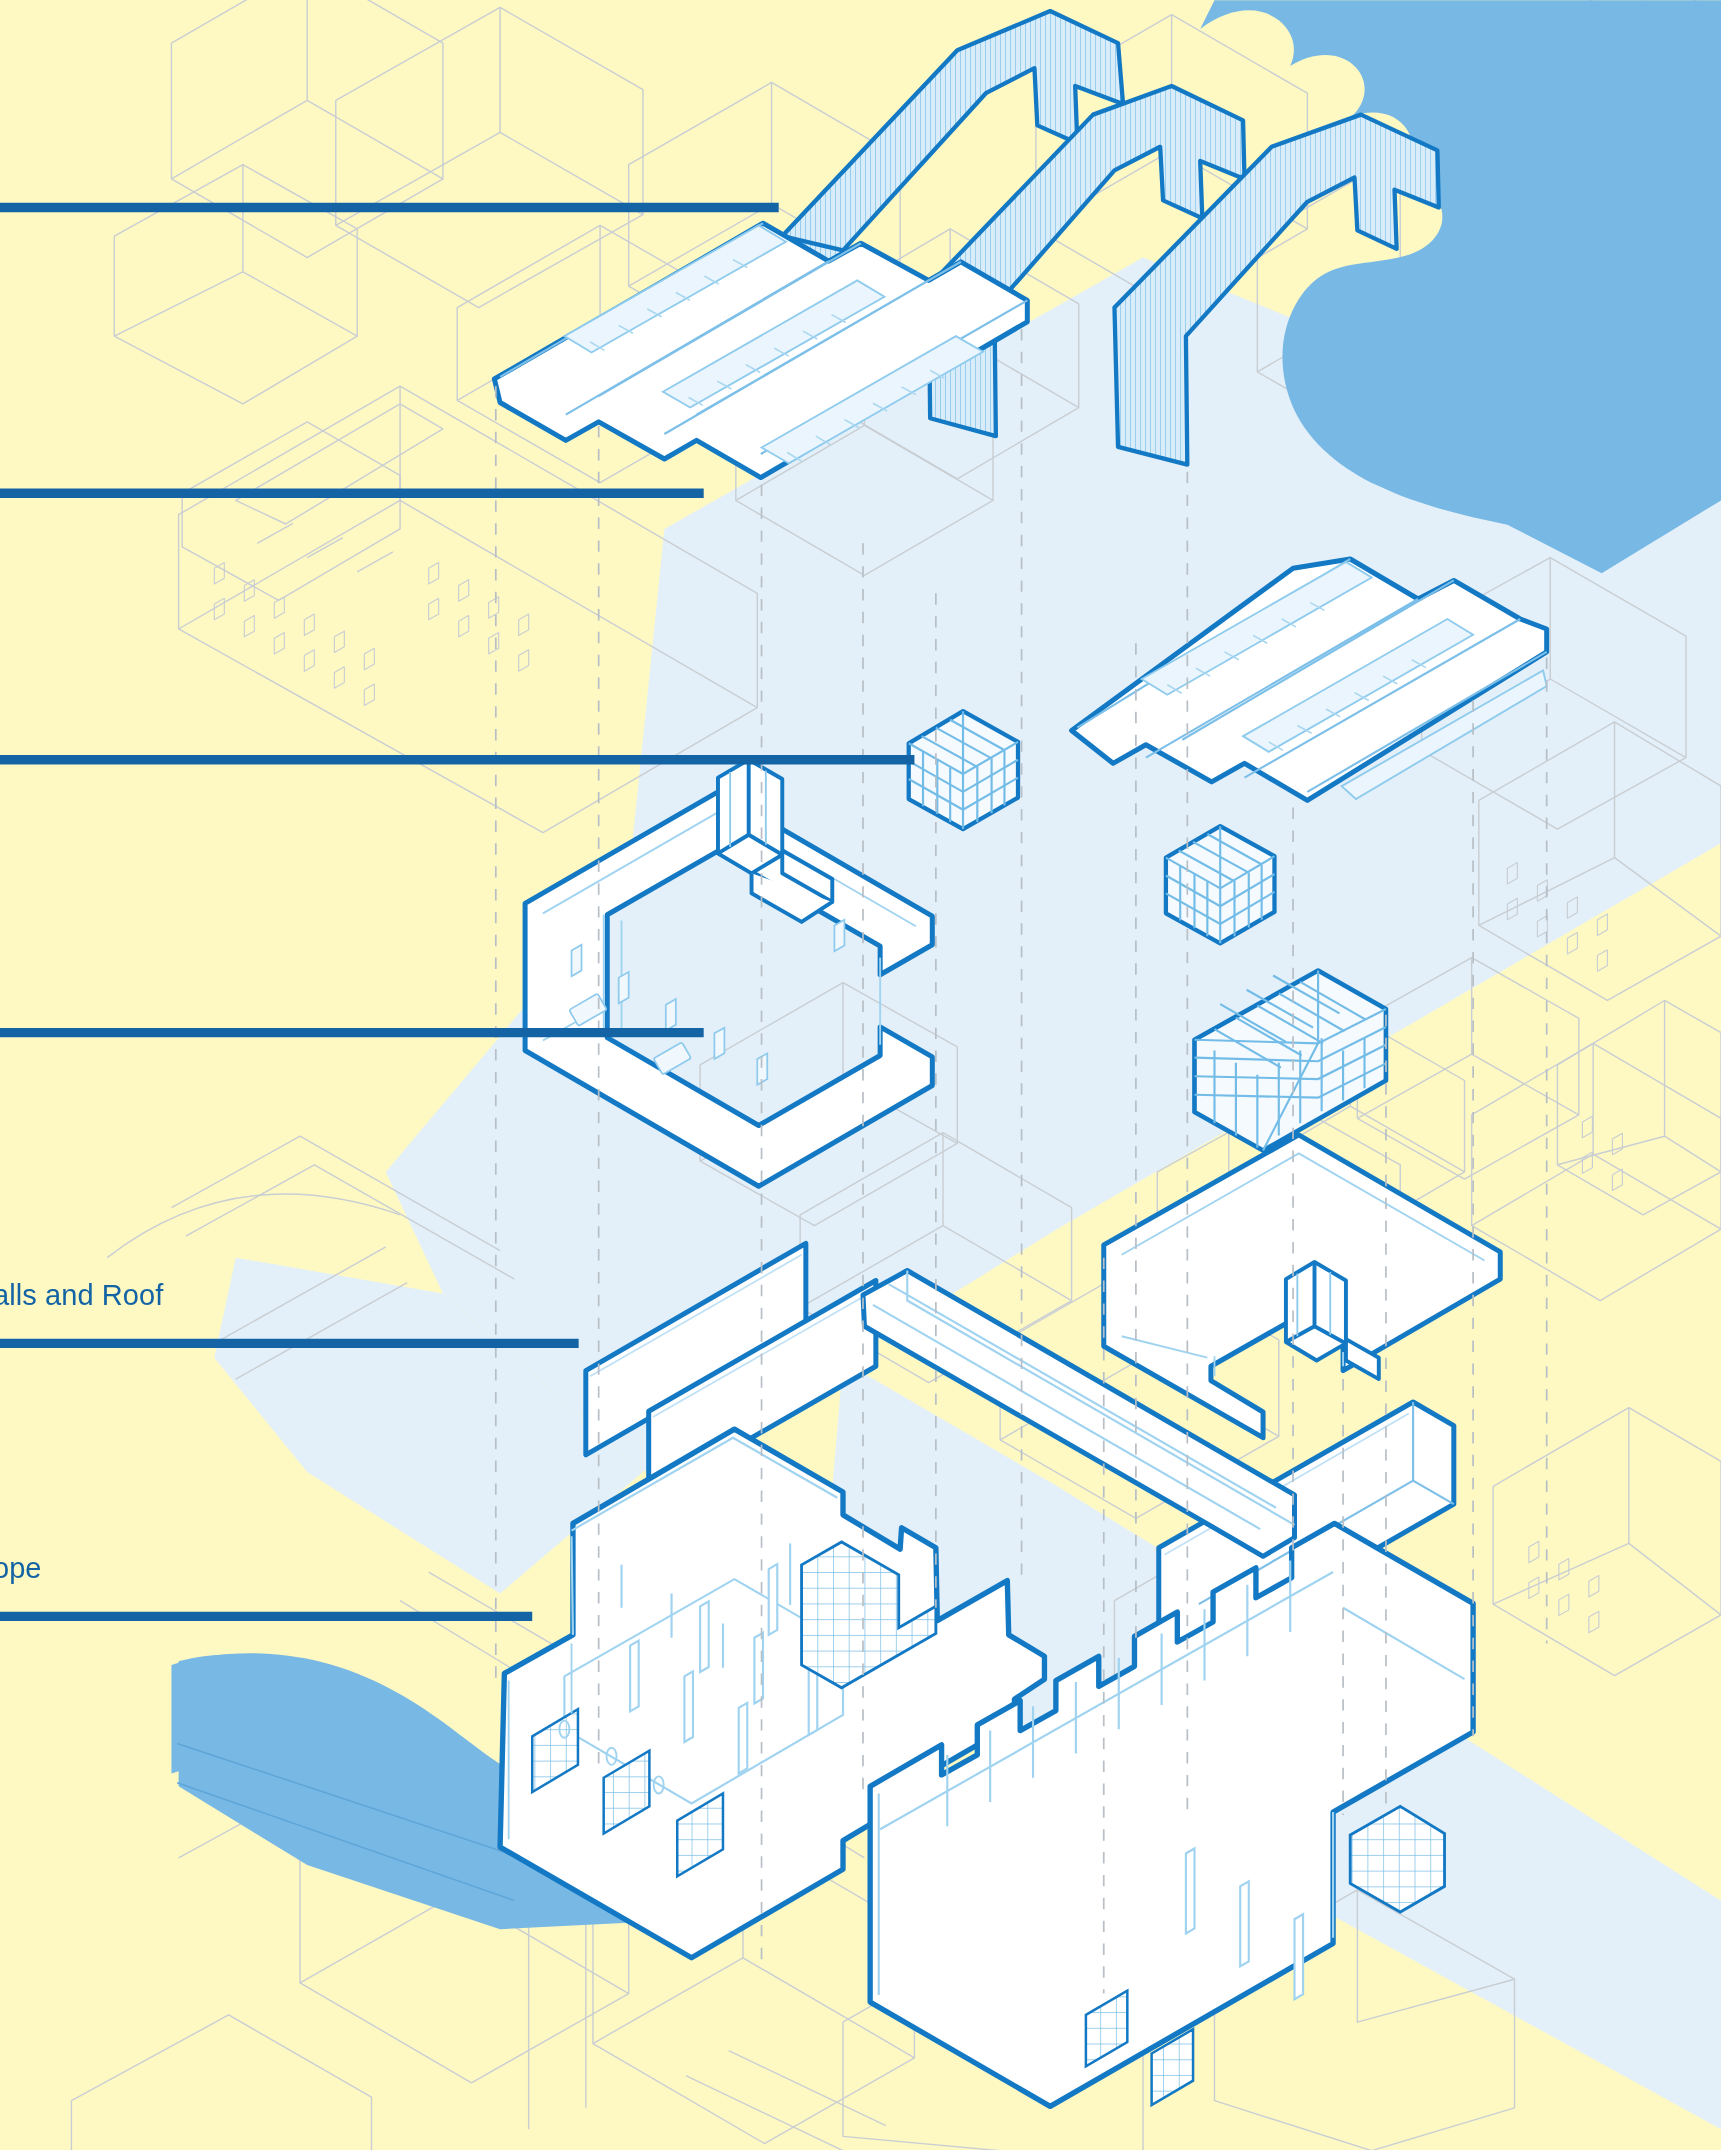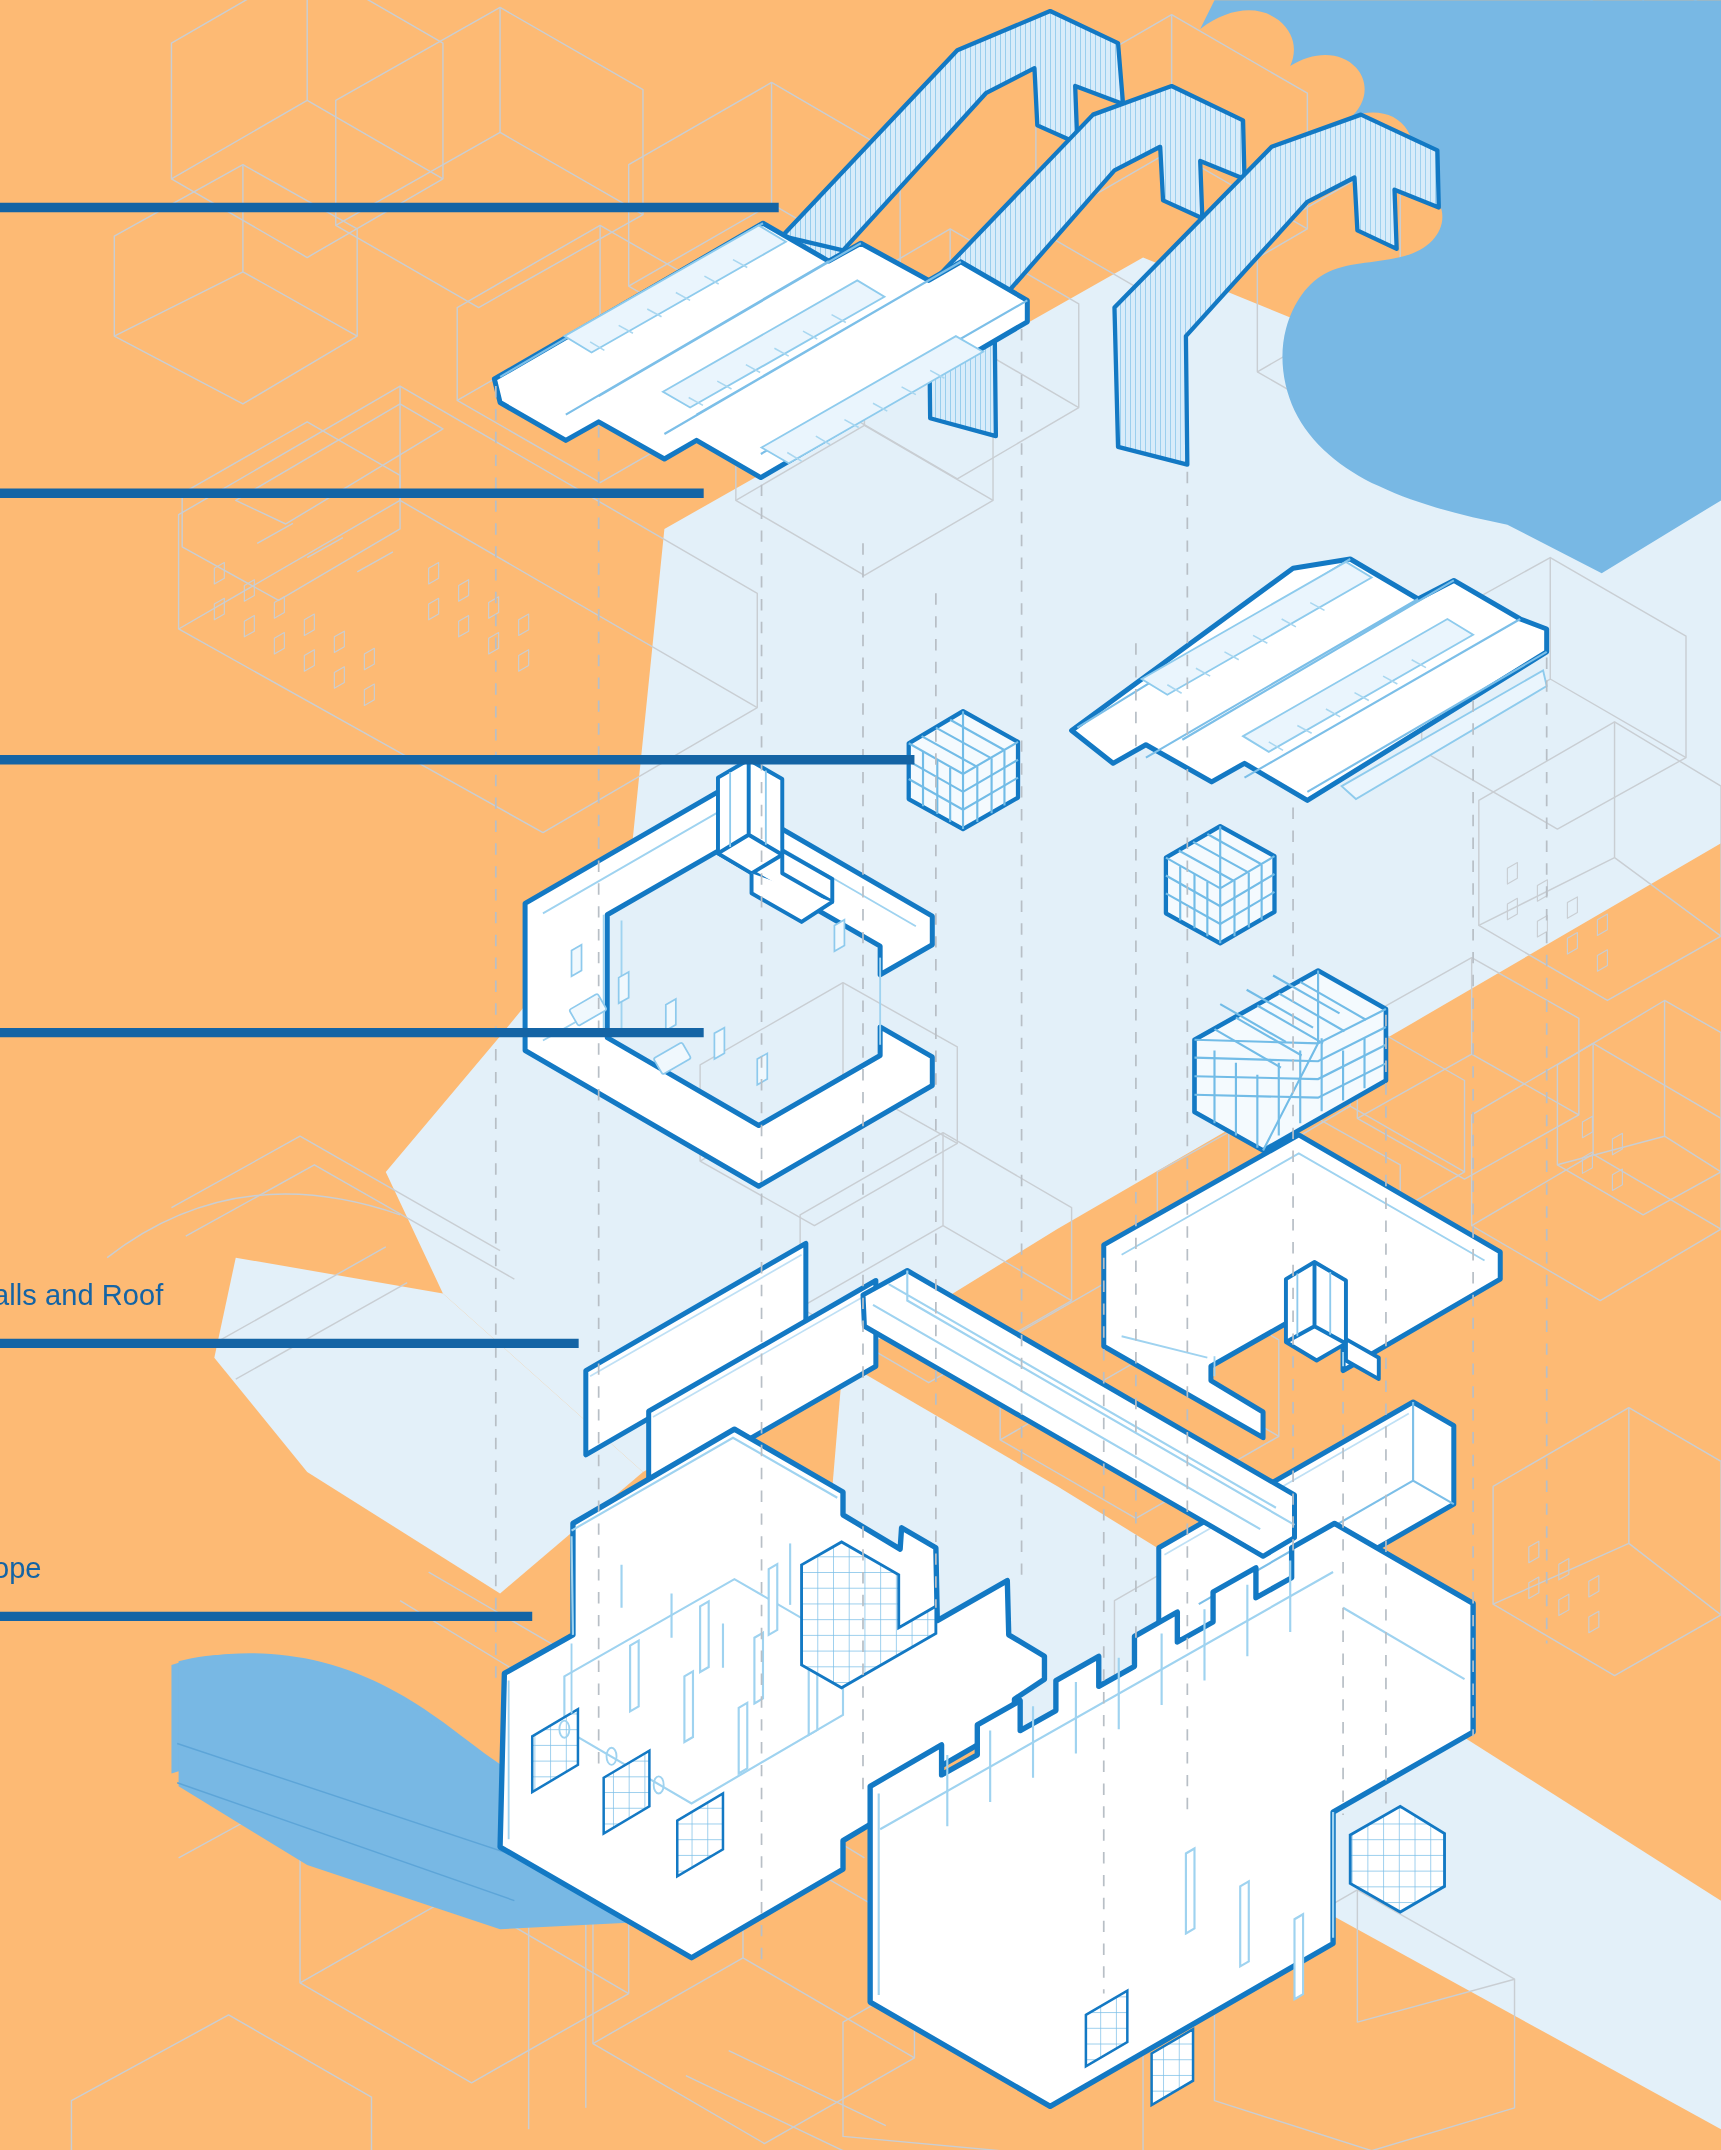--- a/index.html
+++ b/index.html
@@ -1,18 +1,18 @@
 <!DOCTYPE html>
 <html style="font-size:11.4px"><head>
 <meta charset="utf-8">
 <title>Exploded Axonometric</title>
 <style>
   html,body{margin:0;padding:0;background:#fff;}
   body{font-family:"Liberation Sans",sans-serif;}
-  #stage{position:relative;width:1721px;height:2151px;overflow:hidden;background:#fdba74;}
+  #stage{position:relative;width:1721px;height:2151px;overflow:hidden;background:#fef9c3;}
   #stage svg.layer{position:absolute;left:0;top:0;width:1721px;height:2151px;display:block;}
   .labels{position:absolute;left:0;top:0;width:1721px;height:2151px;pointer-events:none;}
   .lbl{position:absolute;white-space:nowrap;color:#1464a5;font-size:29px;font-weight:400;letter-spacing:0.1px;font-family:"Liberation Sans",sans-serif;}
 </style>
 </head>
 <body>
 
 <div id="stage">
 
   <svg class="layer" viewBox="0 0 2409 3010">

